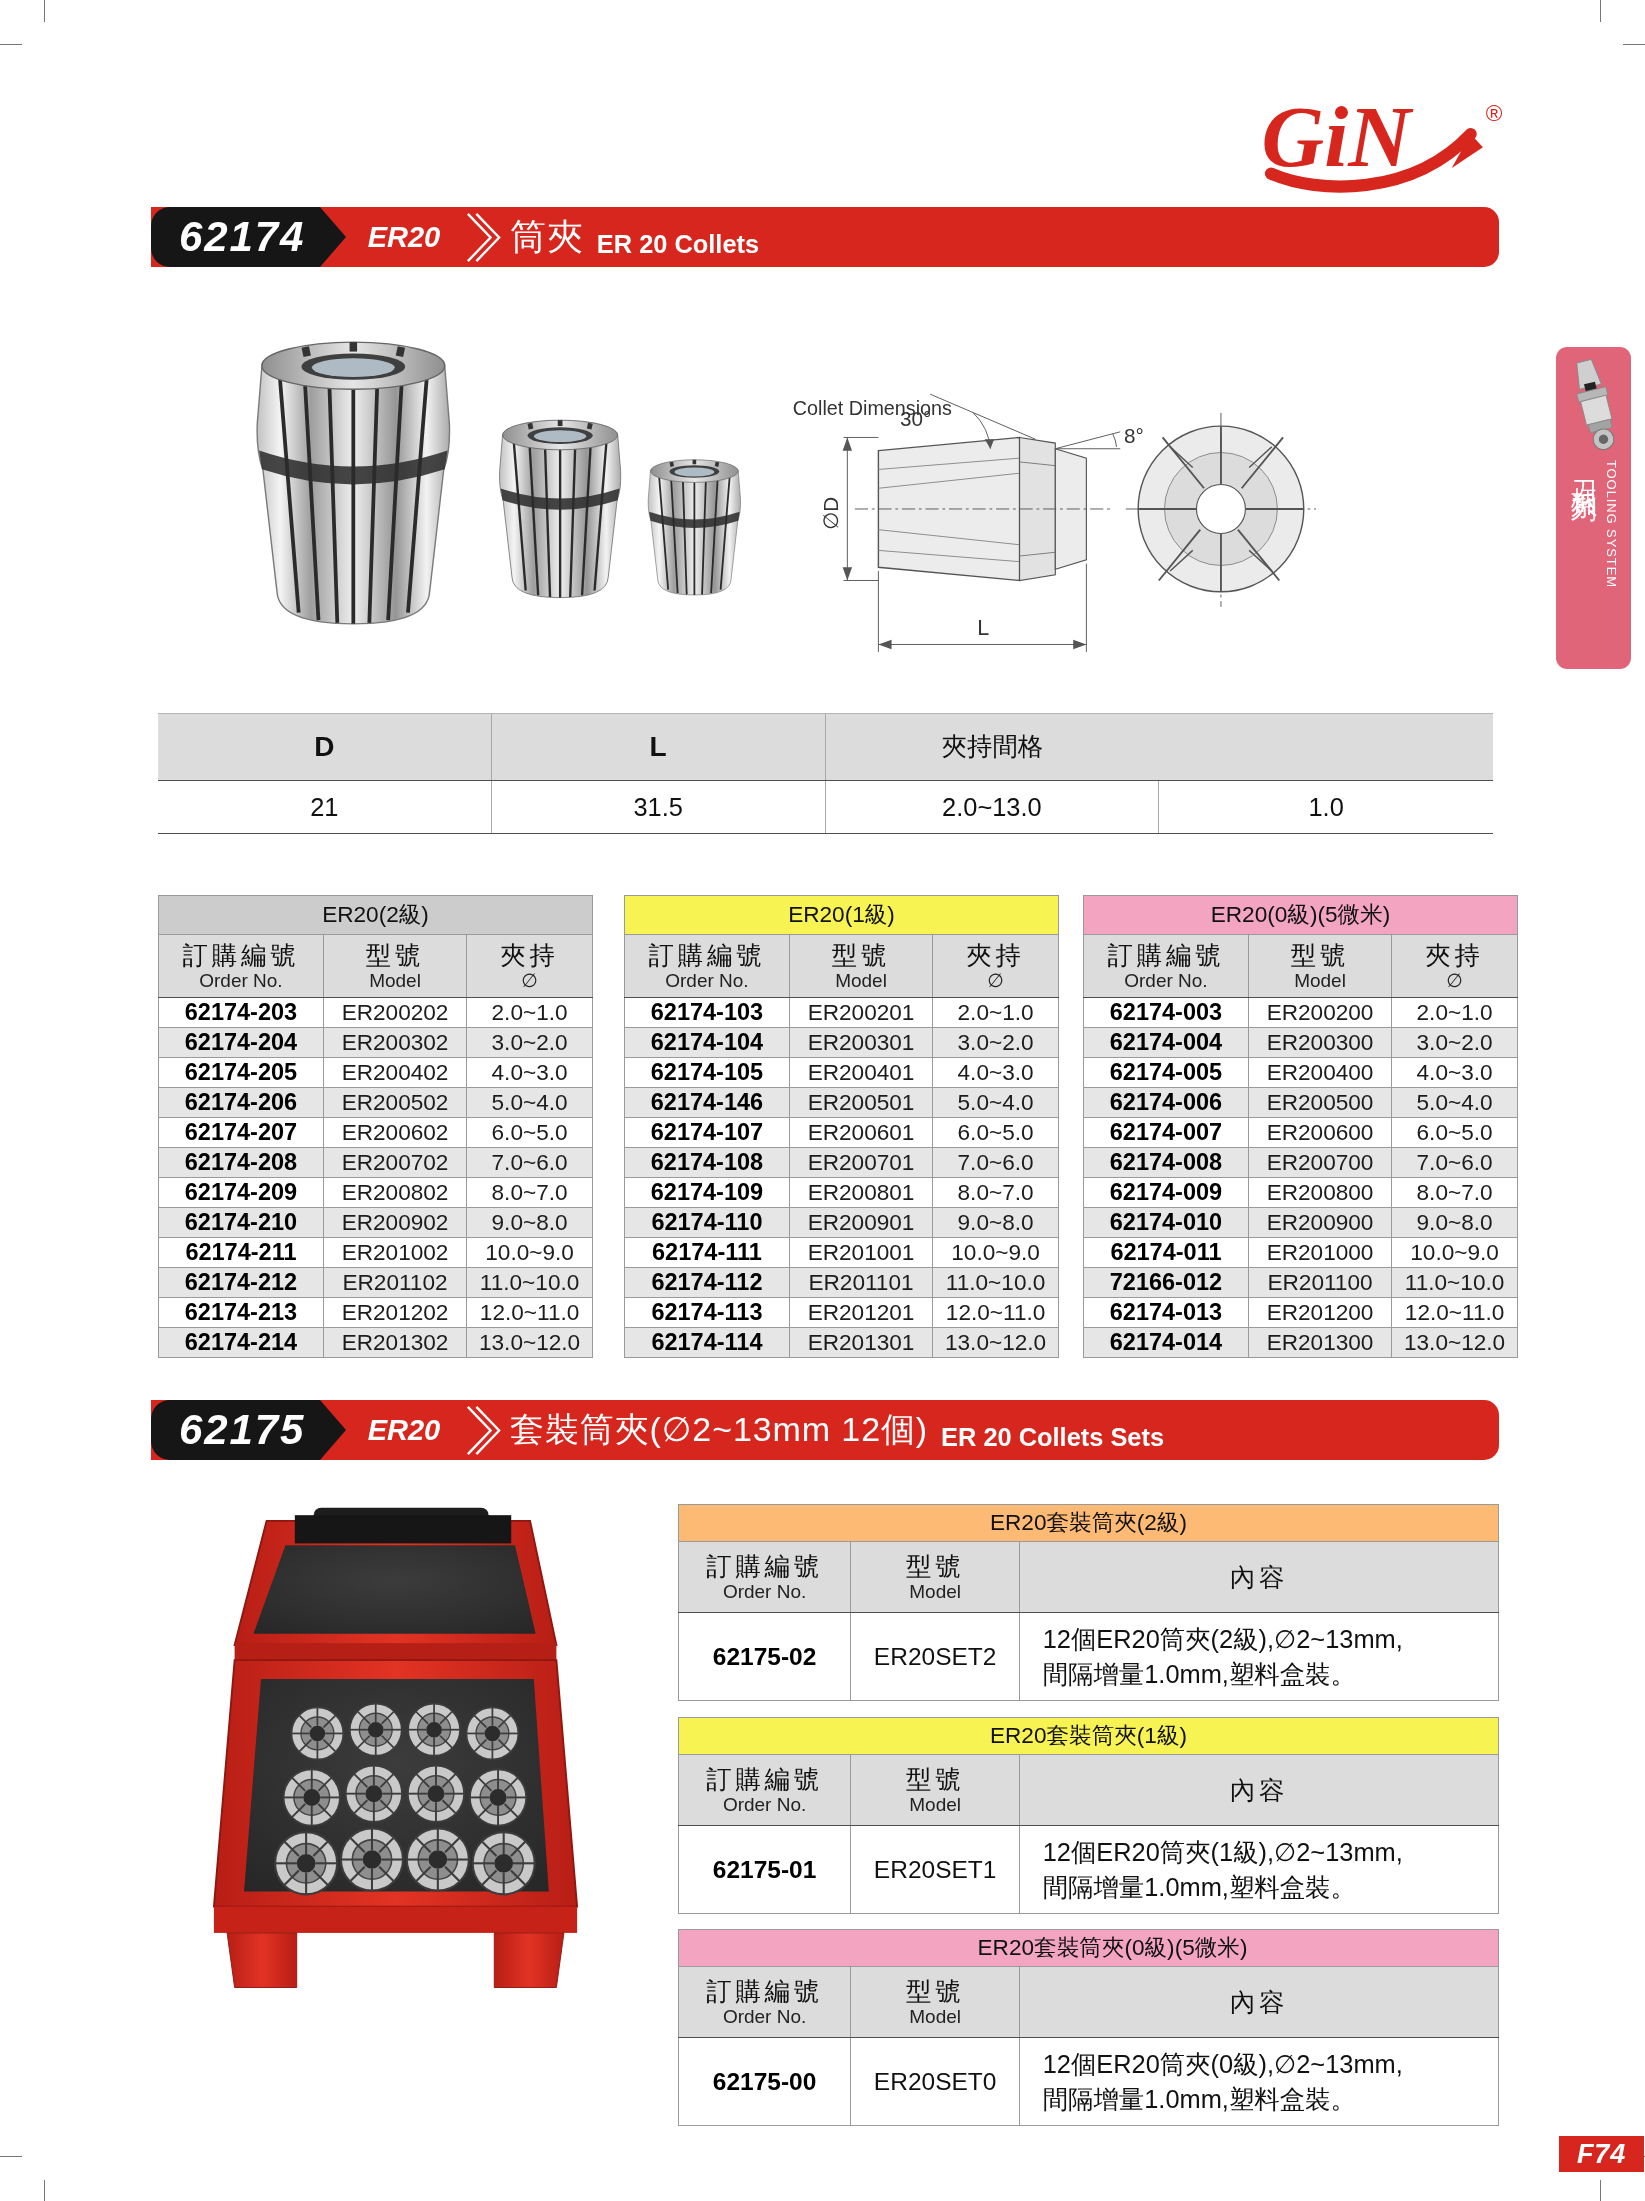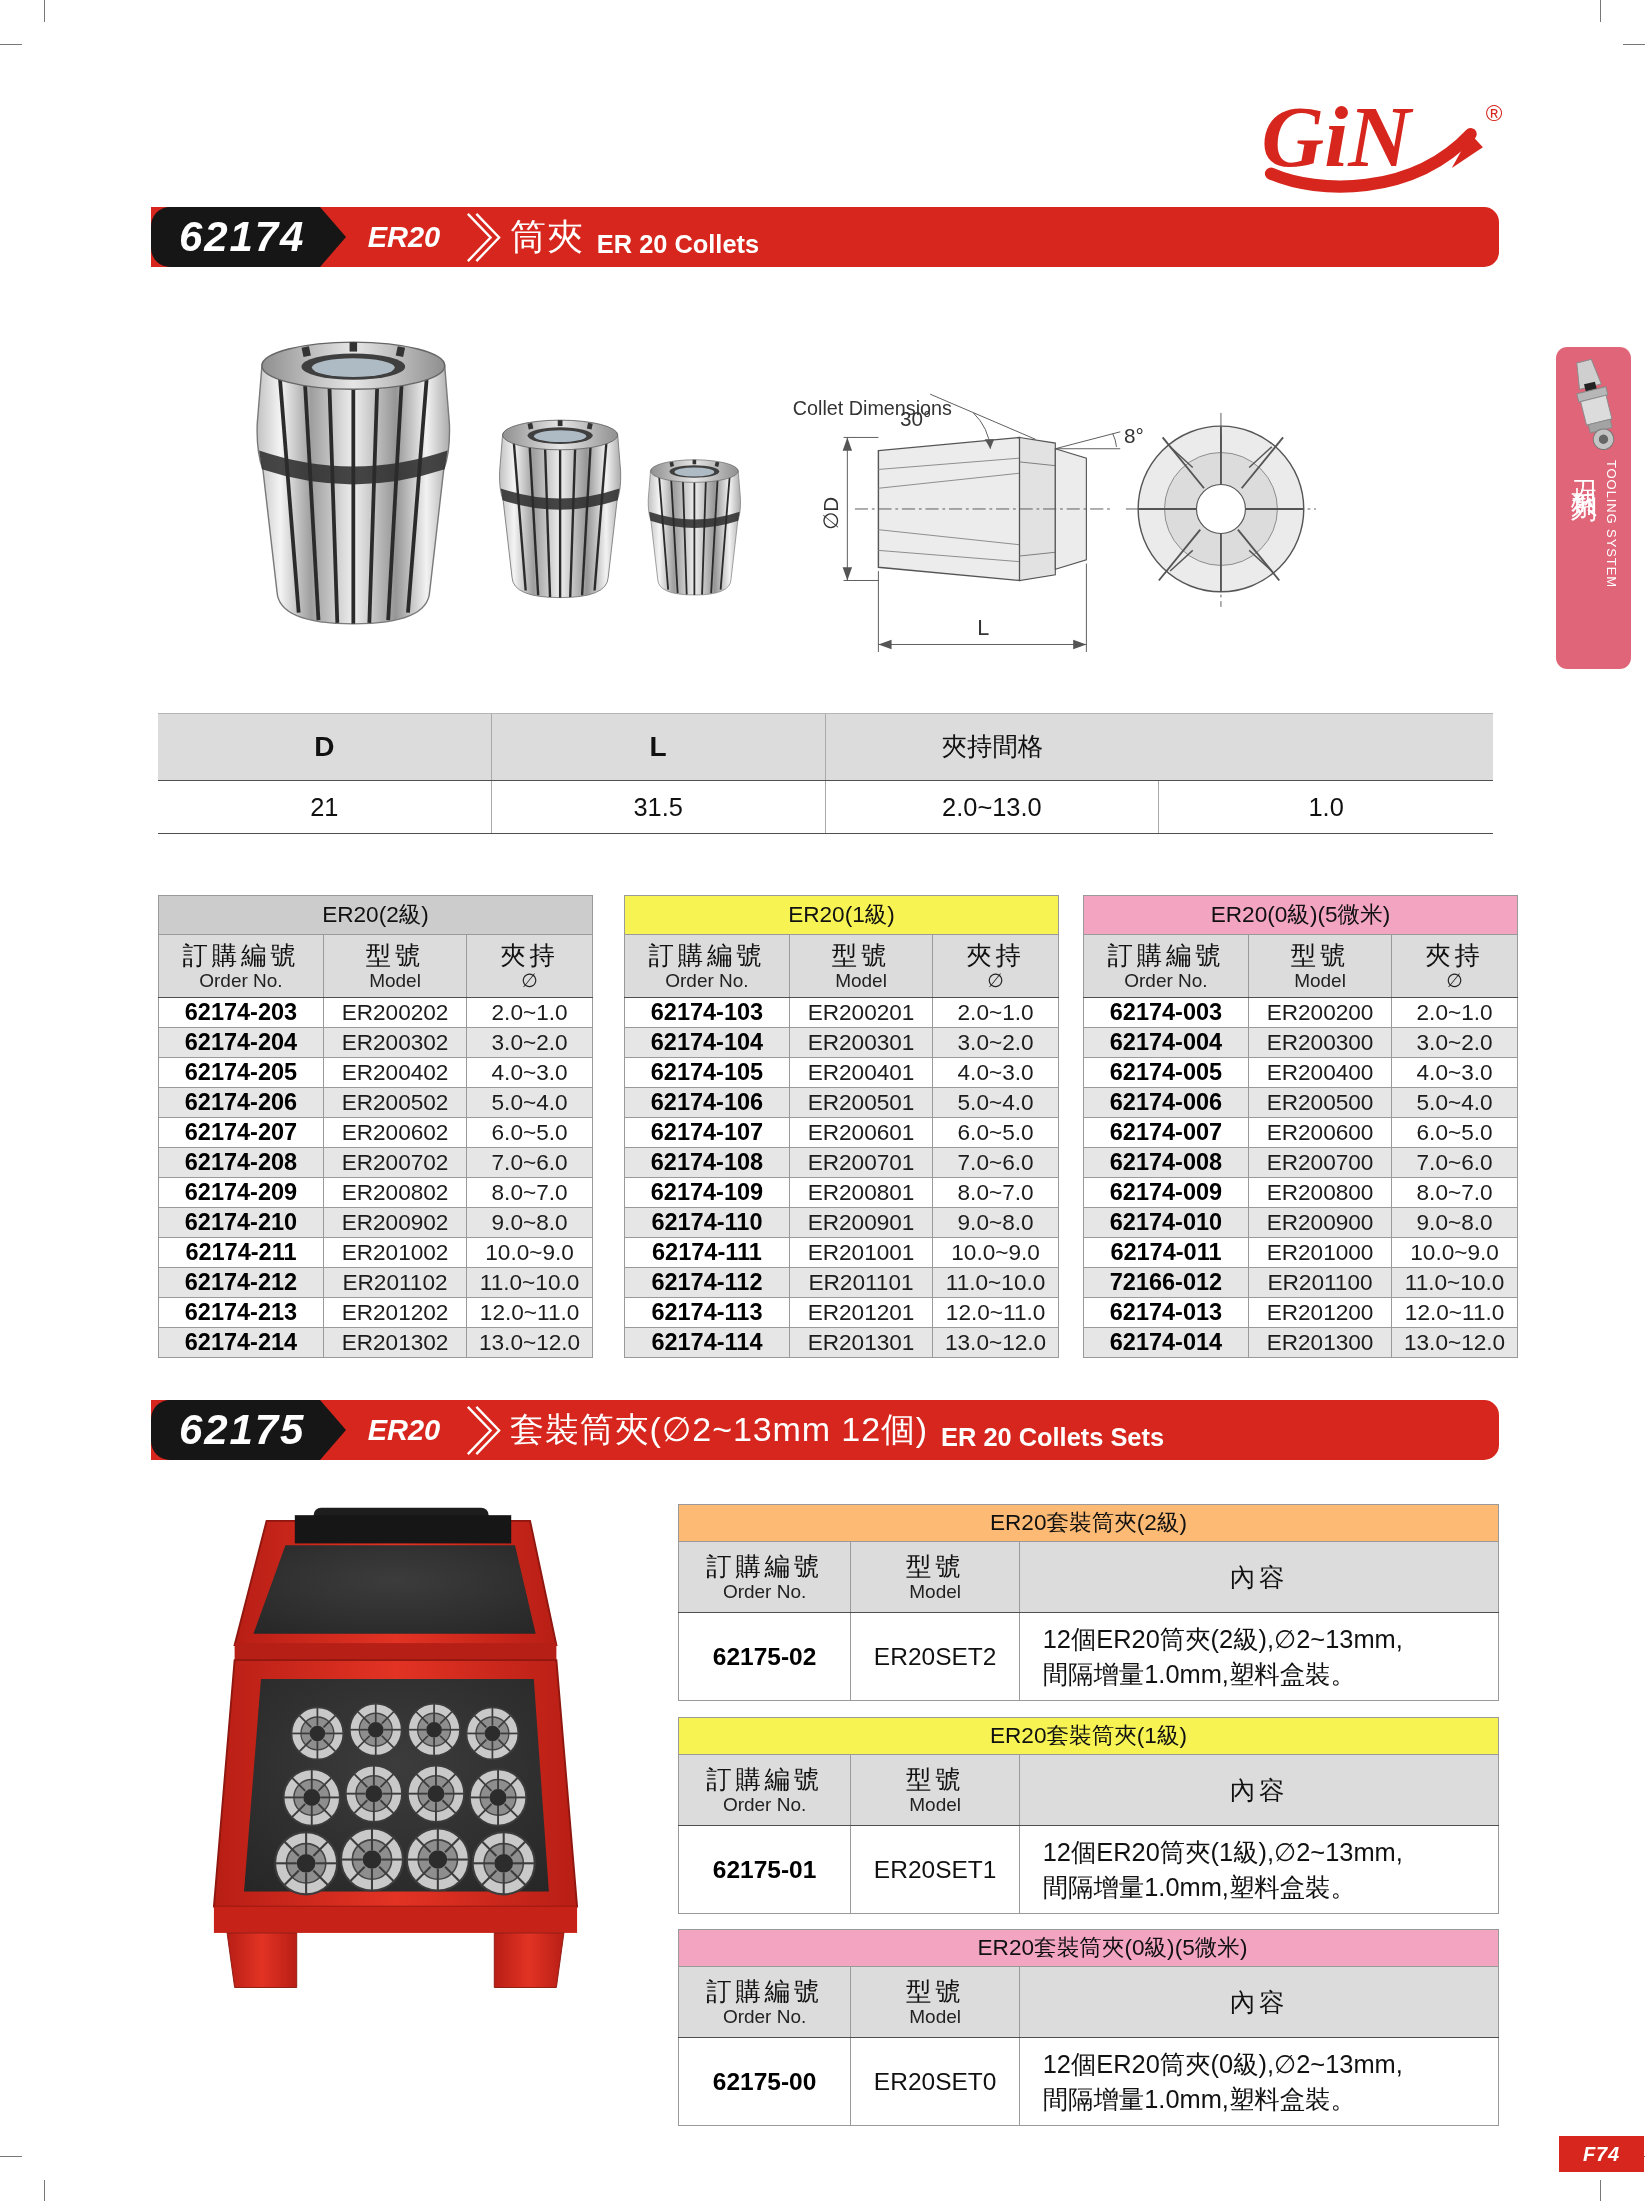--- a/index.html
+++ b/index.html
@@ -58,21 +58,21 @@
   .content-line{font-size:25.4px;line-height:35px;color:#111;}
 
   
   .side-tab{position:absolute;left:1556px;top:347px;width:75px;height:322px;background:#e06579;
             border-radius:11.3px;display:flex;flex-direction:column;align-items:center;}
   .tab-texts{display:flex;flex-direction:row;margin-top:5.6px;}
   .tab-zh{writing-mode:vertical-rl;font-size:26px;color:#fff;letter-spacing:5.6px;}
   .tab-en{writing-mode:vertical-rl;font-size:13px;color:#fff;letter-spacing:0.9px;margin-left:1.9px;}
 
   .badge{position:absolute;left:1559px;top:2136px;width:85px;height:36px;background:#d7261d;
-         color:#fff;font-size:20px;font-weight:bold;font-style:italic;display:flex;
+         color:#fff;font-size:27px;font-weight:bold;font-style:italic;display:flex;
          align-items:center;justify-content:center;letter-spacing:0.9px;}
 </style>
 </head>
 <body>
 
 <div class="page">
 
   <div class="mark" style="left:44px;top:0;width:0.9px;height:21.7px;"></div>
   <div class="mark" style="left:0;top:44px;width:21.7px;height:0.9px;"></div>
   <div class="mark" style="left:1600px;top:0;width:0.9px;height:21.7px;"></div>
@@ -361,21 +361,21 @@
             <td>62174-104</td>
             <td>ER200301</td>
             <td>3.0~2.0</td>
           </tr>
           <tr>
             <td>62174-105</td>
             <td>ER200401</td>
             <td>4.0~3.0</td>
           </tr>
           <tr>
-            <td>62174-106</td>
+            <td>62174-146</td>
             <td>ER200501</td>
             <td>5.0~4.0</td>
           </tr>
           <tr>
             <td>62174-107</td>
             <td>ER200601</td>
             <td>6.0~5.0</td>
           </tr>
           <tr>
             <td>62174-108</td>

